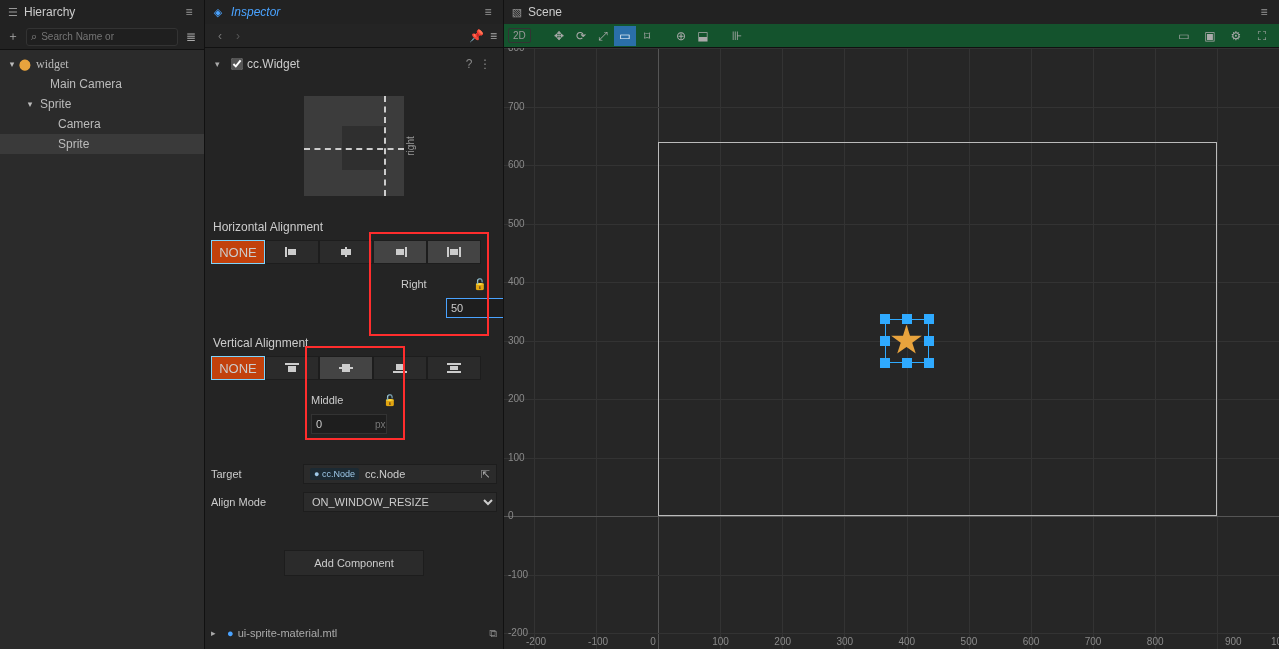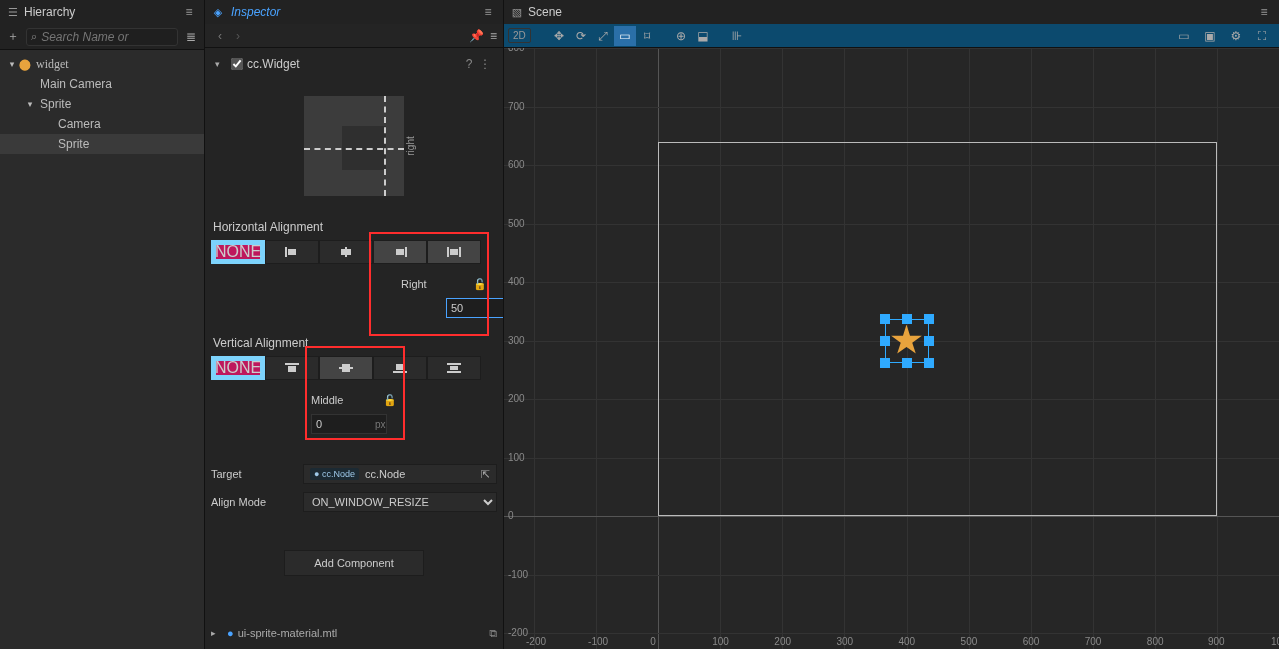--- a/index.html
+++ b/index.html
@@ -8,21 +8,21 @@
 
   
   .hierarchy { width: 205px; background: #2b2b2b; display: flex; flex-direction: column; border-right: 1px solid #111; }
   .panel-header { height: 24px; display: flex; align-items: center; padding: 0 6px; background: #222; color: #ccc; }
   .panel-header .spacer { flex: 1; }
   .panel-header .menu-icon { width: 18px; text-align: center; cursor: pointer; color: #999; }
   .panel-header .title { margin-left: 4px; }
   .hierarchy-toolbar { height: 26px; display: flex; align-items: center; padding: 0 4px; gap: 4px; background: #222; border-bottom: 1px solid #111; }
   .hierarchy-toolbar .plus { width: 18px; text-align: center; cursor: pointer; }
   .search-wrap { flex: 1; display: flex; align-items: center; background: #1f1f1f; border: 1px solid #333; border-radius: 3px; height: 18px; padding: 0 4px; }
-  .search-wrap input { background: transparent; border: none; outline: none; color: #888; font-size: 12px; font-style: italic; width: 100%; }
+  .search-wrap input { background: transparent; border: none; outline: none; color: #888; font-size: 10px; width: 100%; }
   .magnify { font-size: 11px; color: #888; margin-right: 4px; }
   .hierarchy-toolbar .list-icon { width: 18px; text-align: center; cursor: pointer; }
 
   .tree { flex: 1; padding-top: 4px; }
   .tree-item { display: flex; align-items: center; height: 20px; padding-left: 6px; cursor: pointer; color: #bbb; }
   .tree-item .arrow { width: 12px; font-size: 9px; display: inline-block; text-align: center; }
   .tree-item .icon { width: 14px; text-align: center; font-size: 11px; }
   .tree-item.selected { background: #3a3a3a; }
   .blank-arrow { width: 12px; display:inline-block; }
   .flame { color: #e8a33d; }
@@ -49,21 +49,21 @@
   .widget-preview .inner-box { position:absolute; width:44px; height:44px; background:#2f2f2f; left:38px; top:30px; }
   .widget-preview .dash-v { position:absolute; border-left:2px dashed #ccc; height:100px; left:80px; top:0; }
   .widget-preview .dash-h { position:absolute; border-top:2px dashed #ccc; width:100px; top:52px; left:0; }
   .widget-preview .right-label { position:absolute; right:-16px; top:50%; transform:translateY(-50%) rotate(-90deg); color:#999; font-size:10px; }
 
   .section-label { color:#ccc; margin-top:18px; margin-bottom:6px; padding-left:2px; }
 
   .align-buttons { display:flex; gap:0; }
   .align-btn { width:54px; height:24px; background:#2b2b2b; display:flex; align-items:center; justify-content:center; cursor:pointer; border:1px solid #1d1d1d; color:#ccc; font-size:12px; }
   .align-btn.active { background:#444; }
-  .none-btn { width:54px; height:24px; background:#be185d; display:flex; align-items:center; justify-content:center; cursor:pointer; font-size:16px; border:5px solid #7dd3fc; color:#ccc; }
+  .none-btn { width:54px; height:24px; background:#c2410c; display:flex; align-items:center; justify-content:center; cursor:pointer; font-size:13px; border:1px solid #7dd3fc; color:#ccc; }
 
   .sub-field { margin-top:10px; }
   .sub-field .row { display:flex; align-items:center; height:20px; gap:6px; }
   .sub-field .field-label { flex:1; color:#ccc; font-size:11px; }
   .lock-icon { color:#888; font-size:11px; }
   .sub-field input[type=text] { width:76px; height:20px; background:#1e1e1e; border:1px solid #333; color:#ccc; padding:0 4px; font-size:11px; outline:none; }
   .sub-field input.active-input { border:1px solid #4aa3ff; }
   .unit { color:#777; font-size:10px; margin-left:-18px; pointer-events:none; }
 
   .red-box { border:2px solid #ff2d2d; position:absolute; pointer-events:none; }
@@ -81,21 +81,21 @@
 
   .material-row { position:absolute; bottom:6px; left:6px; right:6px; display:flex; align-items:center; height:20px; font-size:11px; color:#aaa; }
   .material-row .arrow { width:12px; font-size:9px; }
   .material-row .orb { color:#4aa3ff; margin:0 4px; font-size:11px; }
   .material-row .spacer { flex:1; }
   .material-row .copy-icon { color:#888; cursor:pointer; }
 
   
   .scene { flex:1; display:flex; flex-direction:column; background:#222; }
   .scene .panel-header { background:#222; }
-  .scene-toolbar { height:24px; display:flex; align-items:center; padding:0 0 0 44px; gap:0; background:#0c4a6e; border-bottom:1px solid #111; position:relative;text-align:right; }
+  .scene-toolbar { height:24px; display:flex; align-items:center; padding:0 0 0 44px; gap:0; background:#14532d; border-bottom:1px solid #111; position:relative;text-align:right; }
   .scene-toolbar .dim-label { position:absolute; left:4px; font-size:10px; color:#999; border:1px solid #333; padding:1px 4px; border-radius:2px; }
   .tool-btn { width:22px; height:20px; display:flex; align-items:center; justify-content:center; color:#aaa; cursor:pointer; font-size:12px; }
   .tool-btn.active { background:#2a6fa8; color:#fff; }
   .tool-group { display:flex; gap:0; }
   .tool-spacer { flex:1; }
   .right-tools { display:flex; gap:4px; margin-right:6px; }
 
   .canvas-area { flex:1; position:relative; overflow:hidden; background:#262626; }
   .grid-label-x, .grid-label-y { position:absolute; color:#8a8a8a; font-size:10px; }
   .grid-line-v, .grid-line-h { position:absolute; background:#333; }
@@ -162,21 +162,21 @@
     <span class="list-icon">≣</span>
   </div>
   <div class="tree" id="tree">
       <div class="tree-item" style="padding-left: 6px;">
         <span class="arrow">▾</span>
         <span class="icon flame">⬤</span>
         <span style="margin-left: 4px; font-family: Liberation Serif, serif;">widget</span>
       </div>
       <div class="tree-item" style="padding-left: 24px;">
         <span class="blank-arrow"></span>
-        <span style="margin-left: 4px;">Main Camera</span>
+        <span style="margin-left: 14px;">Main Camera</span>
       </div>
       <div class="tree-item" style="padding-left: 24px;">
         <span class="arrow">▾</span>
         <span style="margin-left: 4px;">Sprite</span>
       </div>
       <div class="tree-item" style="padding-left: 42px;">
         <span class="blank-arrow"></span>
         <span style="margin-left: 4px;">Camera</span>
       </div>
       <div class="tree-item selected" style="padding-left: 42px;">
@@ -356,21 +356,21 @@
       <div class="grid-label-x" style="left: 394.5px; bottom: 2px;">400</div>
       <div class="grid-line-v" style="left: 464.583px;"></div>
       <div class="grid-label-x" style="left: 456.583px; bottom: 2px;">500</div>
       <div class="grid-line-v" style="left: 526.667px;"></div>
       <div class="grid-label-x" style="left: 518.667px; bottom: 2px;">600</div>
       <div class="grid-line-v" style="left: 588.75px;"></div>
       <div class="grid-label-x" style="left: 580.75px; bottom: 2px;">700</div>
       <div class="grid-line-v" style="left: 650.833px;"></div>
       <div class="grid-label-x" style="left: 642.833px; bottom: 2px;">800</div>
       <div class="grid-line-v" style="left: 712.917px;"></div>
-      <div class="grid-label-x" style="left: 704px; bottom: 2px; margin-top: 30px;">900</div>
+      <div class="grid-label-x" style="left: 721px; bottom: 2px; margin-top: 30px;">900</div>
       <div class="grid-label-x" style="left: 767px; bottom: 2px;">1000</div>
       <div class="grid-line-h" style="top: 0px;"></div>
       <div class="grid-label-y" style="left: 4px; top: -6px;">800</div>
       <div class="grid-line-h" style="top: 58.5px;"></div>
       <div class="grid-label-y" style="left: 4px; top: 52.5px;">700</div>
       <div class="grid-line-h" style="top: 117px;"></div>
       <div class="grid-label-y" style="left: 4px; top: 111px;">600</div>
       <div class="grid-line-h" style="top: 175.5px;"></div>
       <div class="grid-label-y" style="left: 4px; top: 169.5px;">500</div>
       <div class="grid-line-h" style="top: 234px;"></div>

